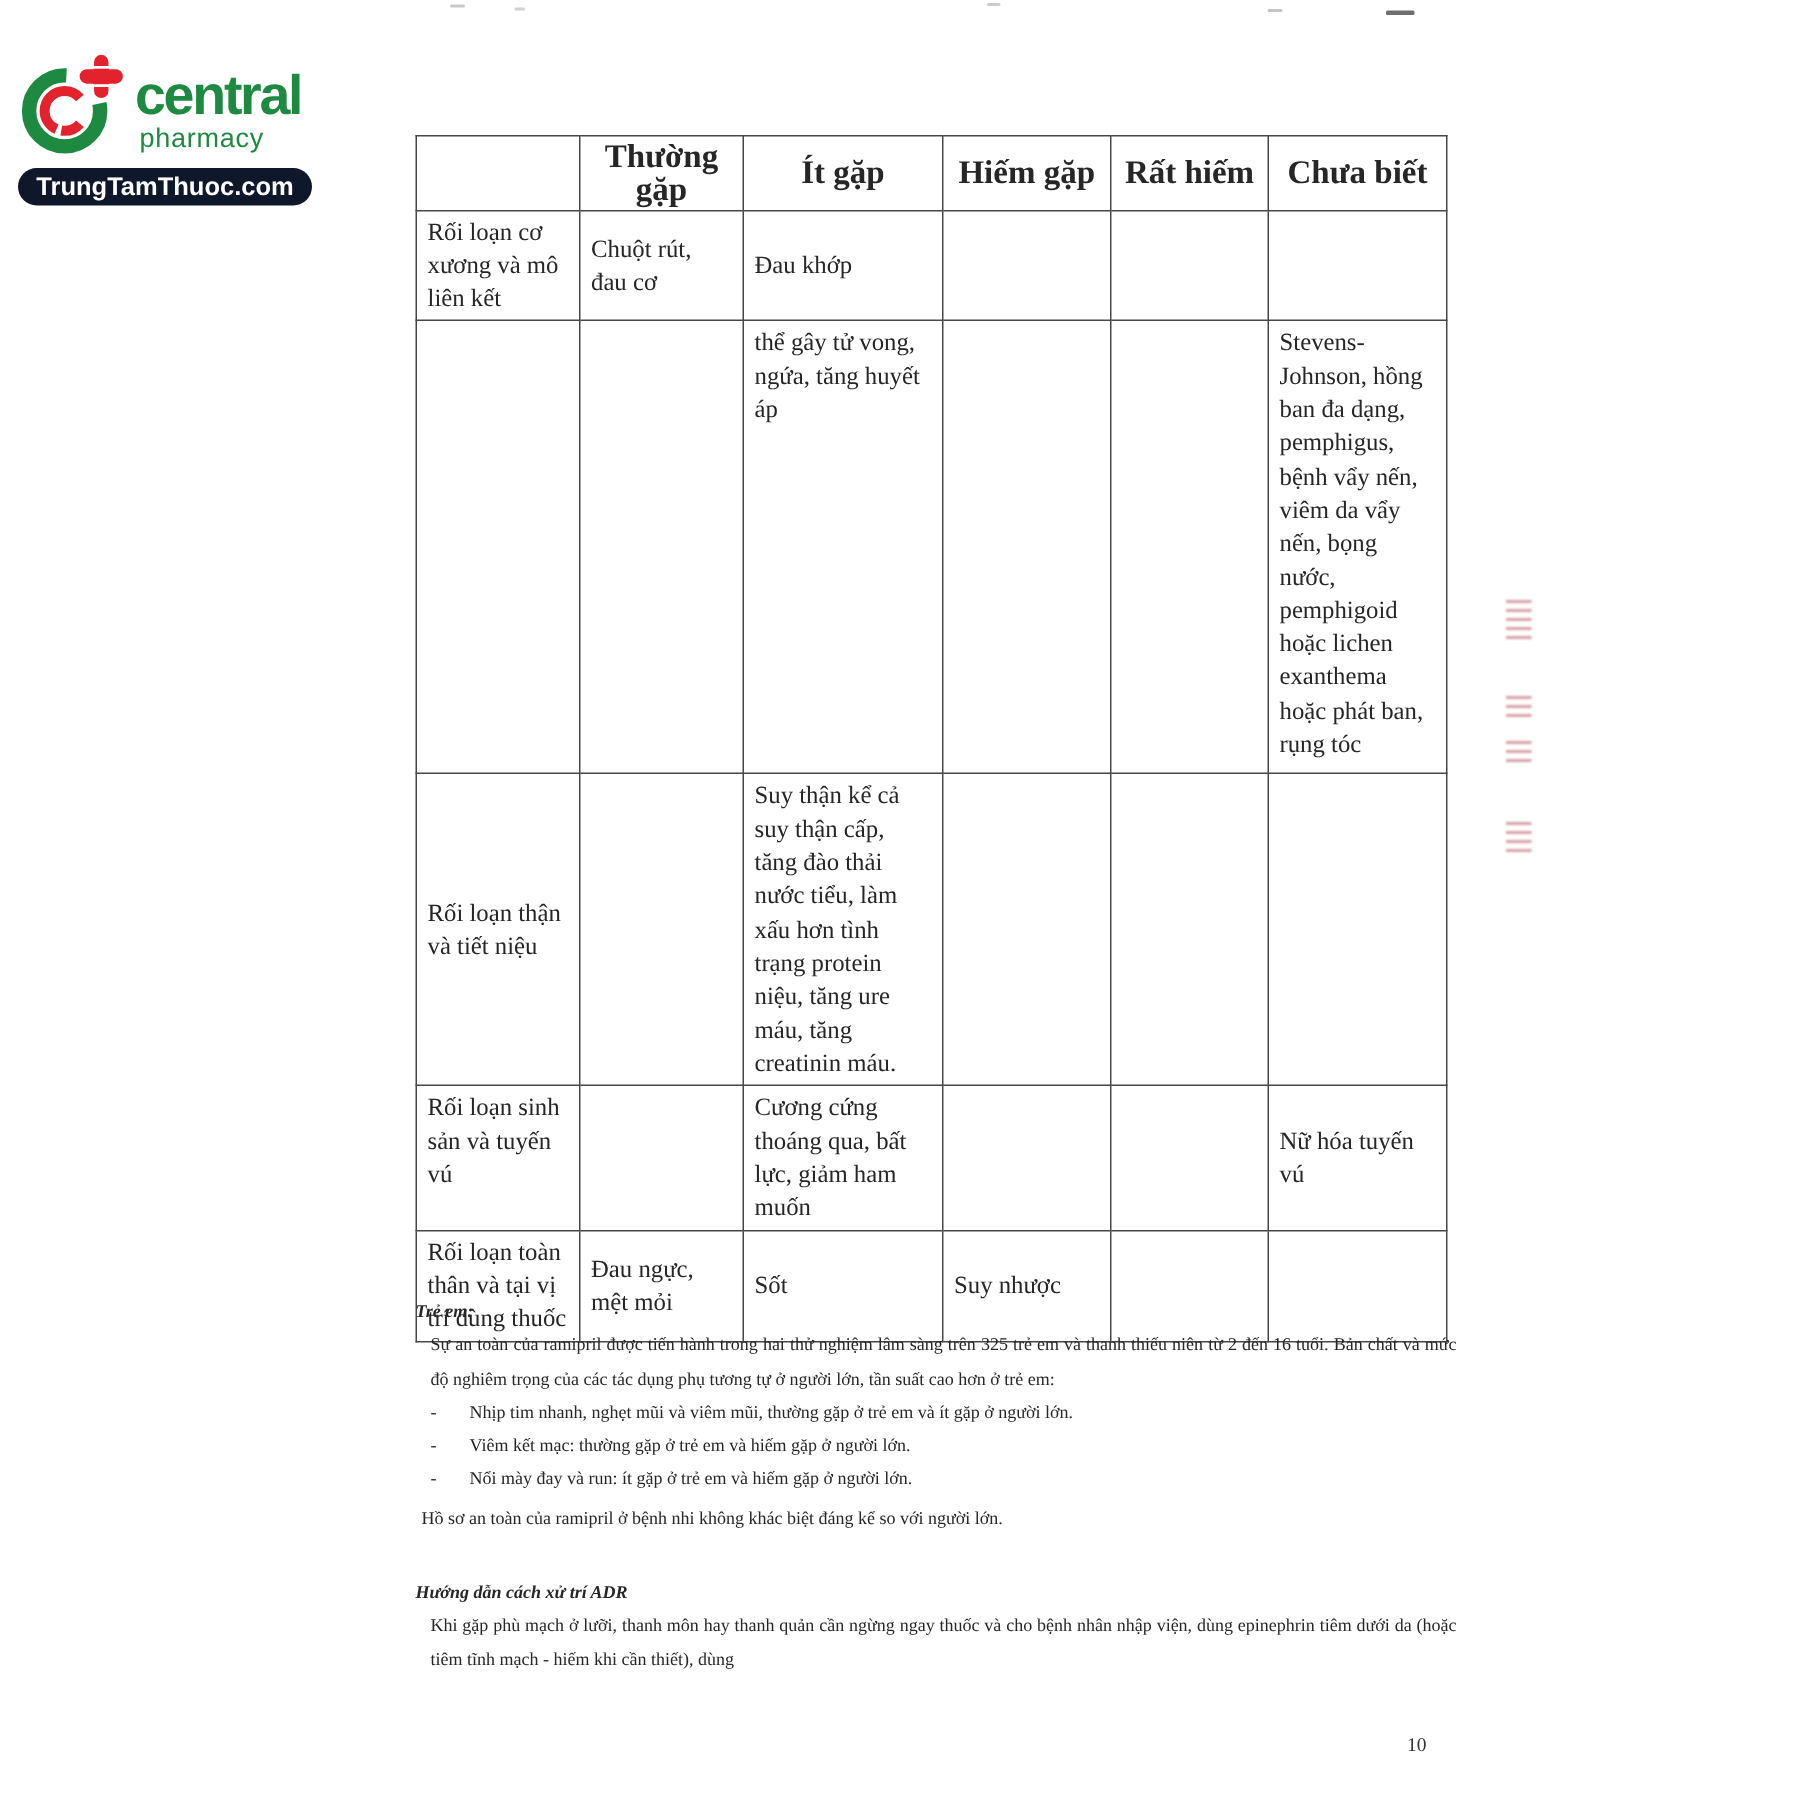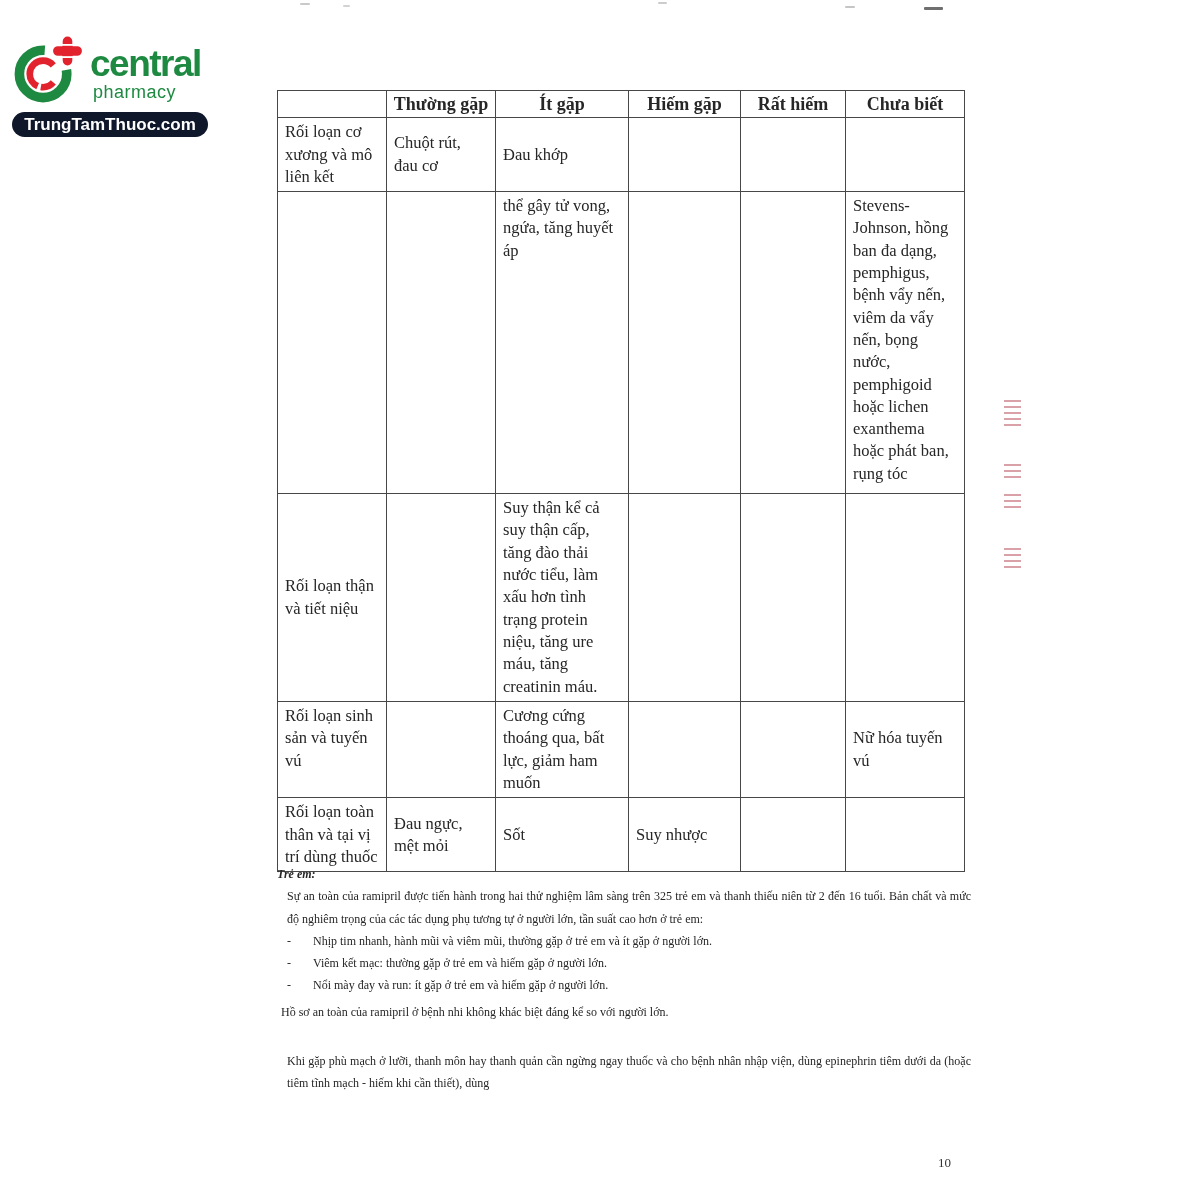--- a/index.html
+++ b/index.html
@@ -24,21 +24,21 @@
   
   table.adr {
     position:absolute; left:277px; top:90px; width:687px;
     border-collapse:collapse; table-layout:fixed;
   }
   table.adr th, table.adr td {
     border:1px solid #474747; vertical-align:top;
     font-size:16.5px; line-height:22.3px; padding:3px 7px;
     overflow:hidden; word-wrap:break-word;
   }
-  table.adr th { font-size:18px; font-weight:bold; text-align:center; vertical-align:middle; padding:2px 2px; }
+  table.adr th { font-size:22px; font-weight:bold; text-align:center; vertical-align:middle; padding:2px 2px; }
   table.adr td.vmid { vertical-align:middle; }
 
   
   .bodytext { position:absolute; left:277px; top:863px; width:694px; font-size:12px; line-height:22.3px; }
   .heading { font-weight:bold; font-style:italic; }
   .para { text-align:justify; margin:0 0 0 10px; }
   .bullet { display:flex; margin-left:10px; }
   .bullet .dash { width:26px; flex:0 0 auto; }
   .closing { margin:4px; }
   .spacer { height:23px; }
@@ -141,34 +141,35 @@
       <td></td>
     </tr>
   </tbody>
     </table>
 
   <div class="bodytext">
     <div class="heading">Trẻ em:</div>
     <p class="para">Sự an toàn của ramipril được tiến hành trong hai thử nghiệm lâm sàng trên 325 trẻ em và thanh thiếu niên từ 2 đến 16 tuổi. Bản chất và mức độ nghiêm trọng của các tác dụng phụ tương tự ở người lớn, tần suất cao hơn ở trẻ em:</p>
     <div class="bullet">
       <span class="dash">-</span>
-      <span>Nhịp tim nhanh, hành mũi và viêm mũi, thường gặp ở trẻ em và ít gặp ở người lớn.</span>
+      <span>Nhịp tim nhanh, nghẹt mũi và viêm mũi, thường gặp ở trẻ em và ít gặp ở người lớn.</span>
     </div>
     <div class="bullet">
       <span class="dash">-</span>
       <span>Viêm kết mạc: thường gặp ở trẻ em và hiếm gặp ở người lớn.</span>
     </div>
     <div class="bullet">
       <span class="dash">-</span>
       <span>Nổi mày đay và run: ít gặp ở trẻ em và hiếm gặp ở người lớn.</span>
     </div>
     <p class="closing">Hồ sơ an toàn của ramipril ở bệnh nhi không khác biệt đáng kể so với người lớn.</p>
 
     <div class="spacer"></div>
 
+    <div class="heading">Hướng dẫn cách xử trí ADR</div>
     <p class="para">Khi gặp phù mạch ở lưỡi, thanh môn hay thanh quản cần ngừng ngay thuốc và cho bệnh nhân nhập viện, dùng epinephrin tiêm dưới da (hoặc tiêm tĩnh mạch - hiếm khi cần thiết), dùng</p>
   </div>
 
   <div class="stamp">
     <div class="glyph" style="top:0px;   height:28px;"></div>
     <div class="glyph" style="top:62px;  height:18px;"></div>
     <div class="glyph" style="top:94px;  height:16px;"></div>
     <div class="glyph" style="top:148px; height:22px;"></div>
   </div>
 

